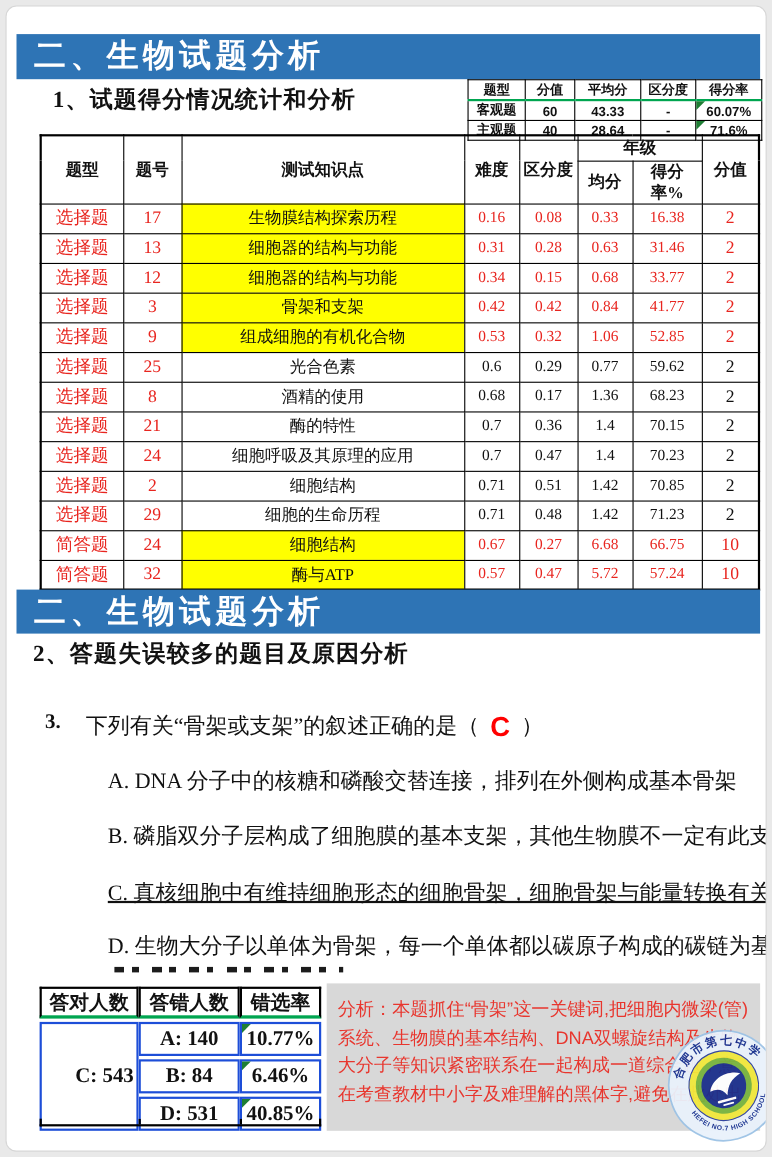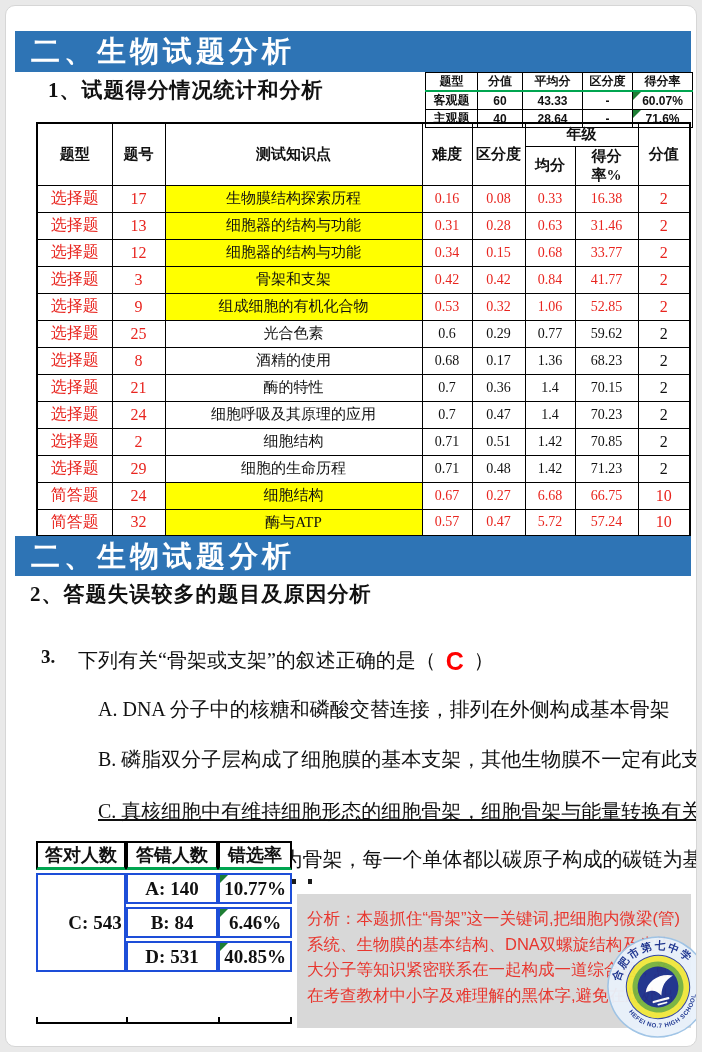--- a/index.html
+++ b/index.html
@@ -49,21 +49,21 @@
   #qline .ans{color:#f00;font-size:25px;font-weight:bold;font-family:"Liberation Sans",sans-serif;
               position:relative;top:3px;margin:0 10px;}
   .option{left:92px;font-size:20px;white-space:nowrap;}
   #optA{top:690px;} #optB{top:740px;} #optC{top:792px;text-decoration:underline;} #optD{top:840px;}
 
   
   #clipstrip{left:98px;top:873px;width:208px;height:5px;overflow:hidden;
      background:repeating-linear-gradient(90deg,#1c1c1c 0 9px,transparent 9px 16px,#1c1c1c 16px 22px,transparent 22px 34px);}
 
   
-  #answers{left:30px;top:832px;border-collapse:separate;border-spacing:0 3px;table-layout:fixed;}
+  #answers{left:30px;top:888px;border-collapse:separate;border-spacing:0 3px;table-layout:fixed;}
   #answers th{border:2px solid #000;border-bottom:3px solid var(--green);
               font-size:18px;font-weight:bold;height:27px;text-align:center;background:#fff;}
   #answers td{border:2px solid #1d4ed8;font-size:19px;font-weight:600;height:31px;
               text-align:center;position:relative;background:#fff;}
   #answers td.correct{font-weight:600;padding-left:28px;}
   .gtri::before{content:"";position:absolute;top:0;left:0;
                 border-top:8px solid var(--tri);border-right:8px solid transparent;}
   #cliprow{left:30px;top:1011px;width:256px;height:7px;overflow:hidden;
            border-left:2px solid #000;border-right:2px solid #000;border-bottom:2px solid #000;}
   #cliprow i{position:absolute;top:0;bottom:0;width:2px;background:#000;}

